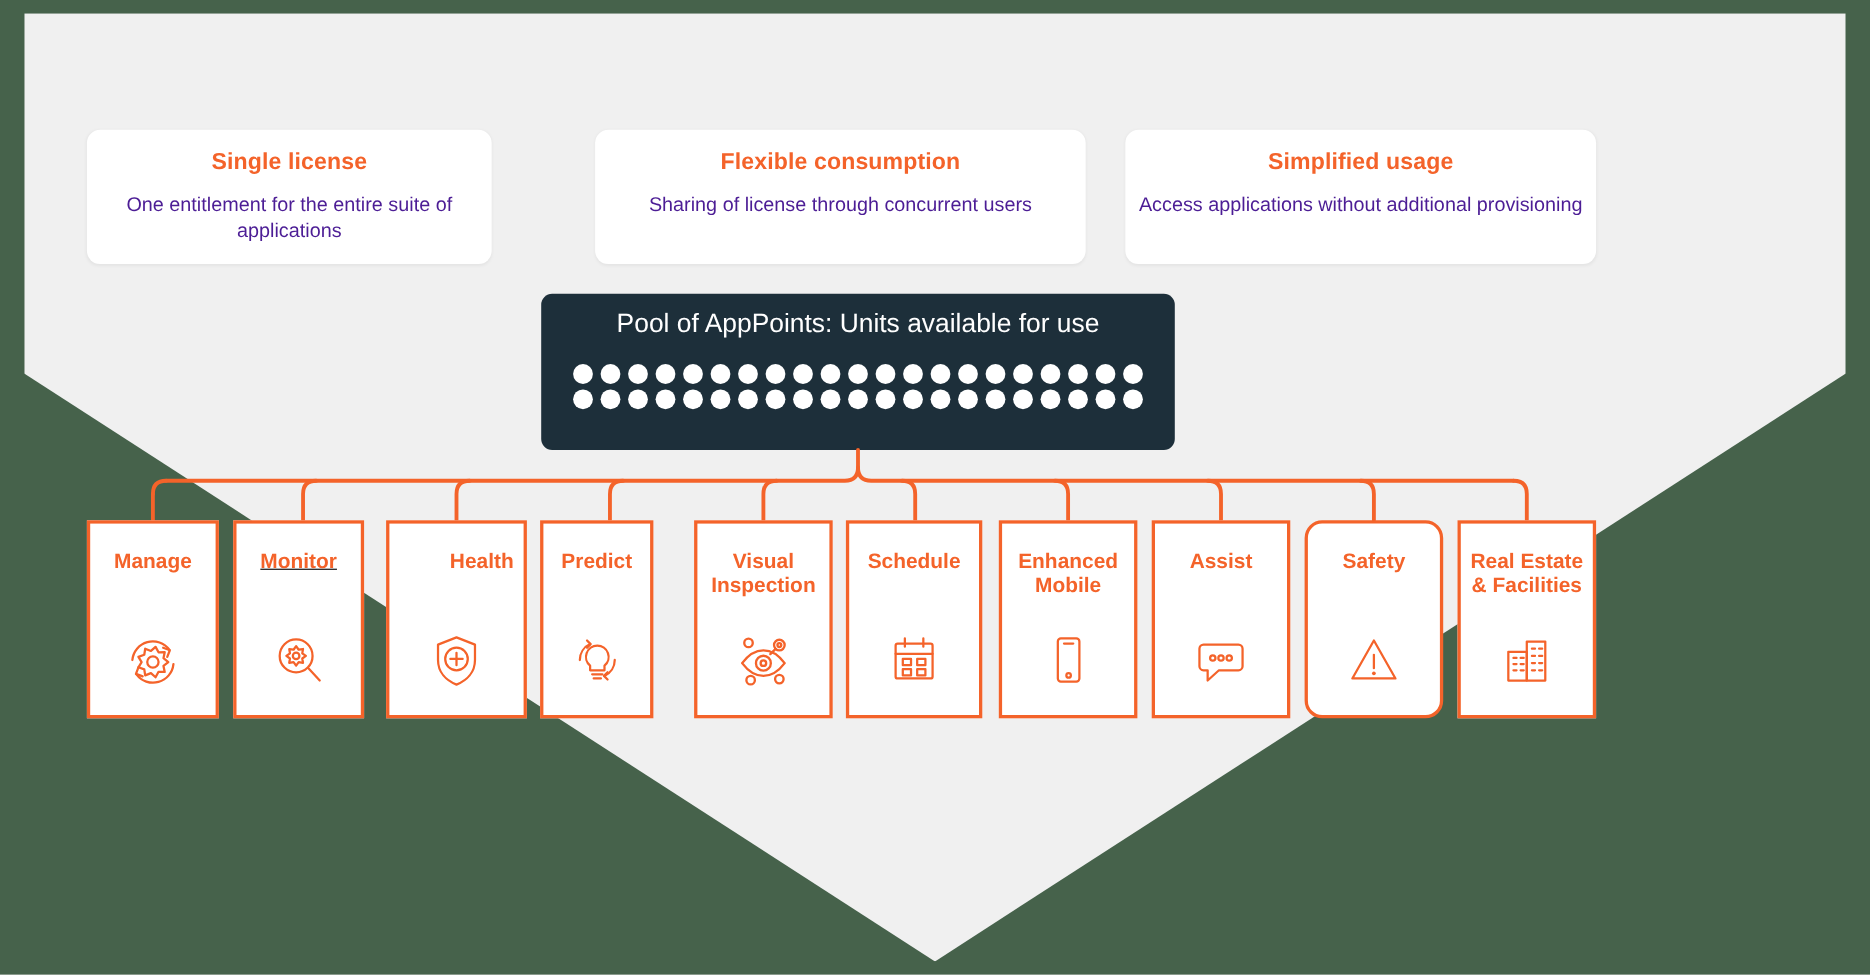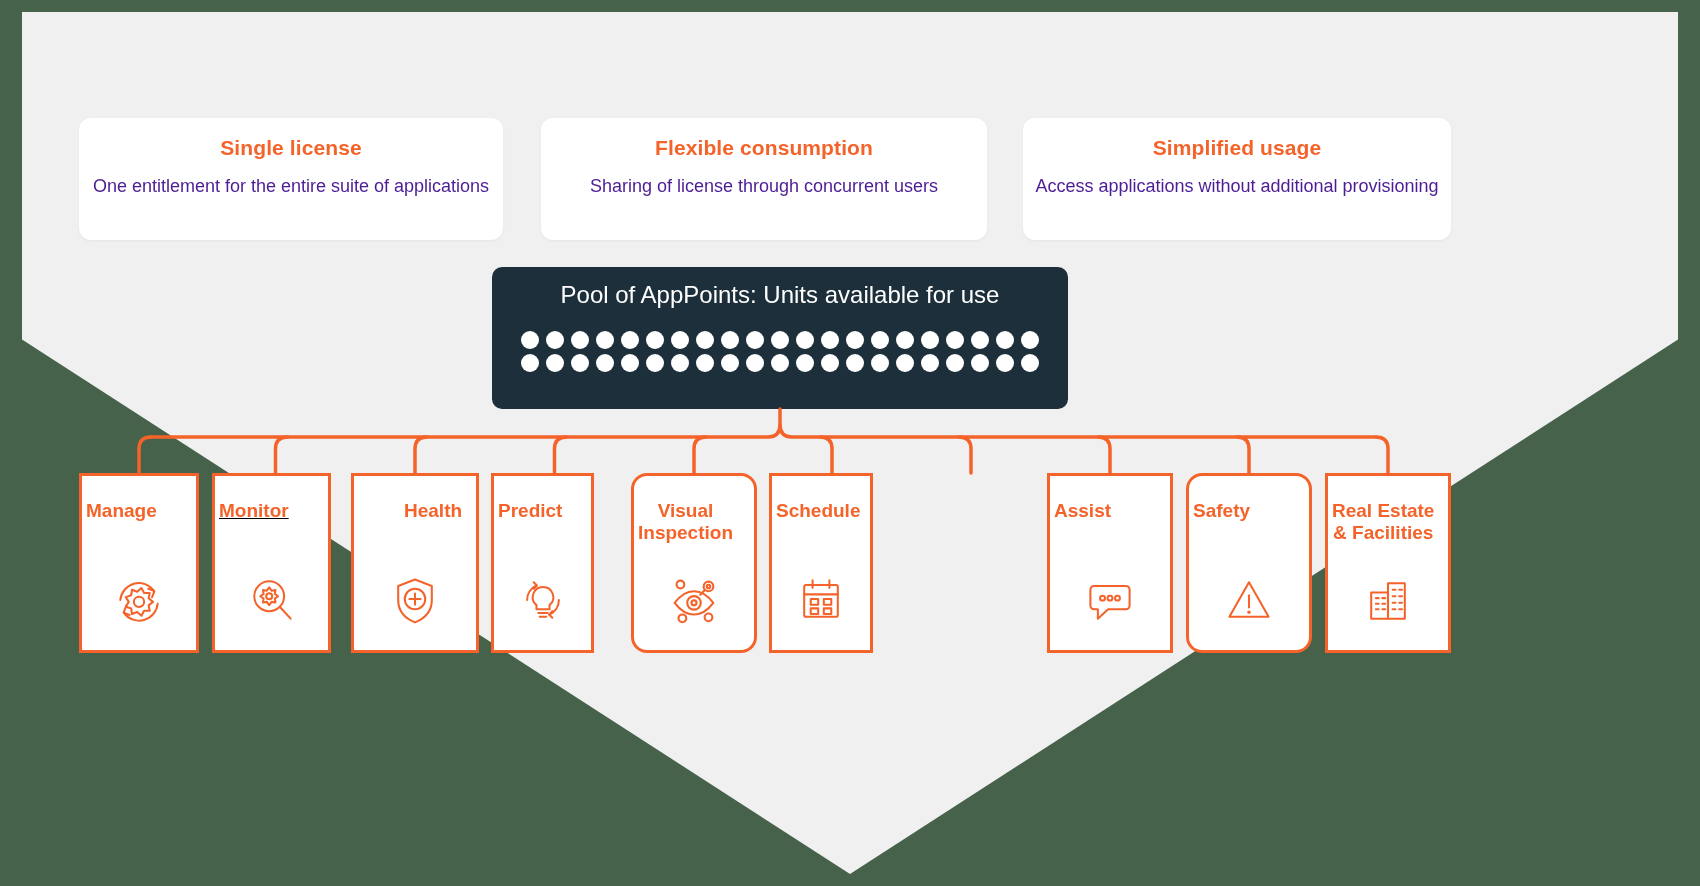--- a/index.html
+++ b/index.html
@@ -21,21 +21,21 @@
   }
 
   
   .cards{position:absolute;left:0;top:0;width:1700px;height:886px;}
   .card{
     position:absolute;top:118px;height:122px;
     background:#ffffff;border-radius:12px;
     box-shadow:0 1px 3px rgba(0,0,0,.05);
     text-align:center;
   }
-  .card.c0{left:79px;width:424px;}
+  .card.c0{left:79px;width:368px;}
   .card.c1{left:541px;width:446px;}
   .card.c2{left:1023px;width:428px;}
   .card-title{
     margin-top:18px;font-size:21px;font-weight:bold;color:#f4632a;
     letter-spacing:.1px;
   }
   .card-body{
     margin-top:15px;font-size:18px;line-height:1.28;color:#4c1d95;
   }
 
@@ -58,21 +58,21 @@
   
   .wires{position:absolute;left:0;top:0;width:1700px;height:886px;}
 
   
   .apps{position:absolute;left:0;top:0;width:1700px;height:886px;}
   .app{
     position:absolute;top:473px;height:180px;
     background:#ffffff;
     border:3px solid #f4632a;
     box-sizing:border-box;
-    display:flex;flex-direction:column;align-items:flex-start;
+    display:flex;flex-direction:column;align-items:center;
   }
   .app-label{
     margin-top:24px;font-size:19px;font-weight:bold;color:#f4632a;
     text-align:center;line-height:1.18;padding:0 4px;
   }
   .app-icon{
     position:absolute;bottom:22px;left:0;right:0;
     display:flex;justify-content:center;align-items:flex-end;height:60px;
   }
   .app-icon svg{display:block;}
@@ -209,50 +209,60 @@
           <svg width="56" height="56" viewBox="0 0 60 60" fill="none" stroke="#f4632a" stroke-width="2.2" stroke-linecap="round" stroke-linejoin="round">
             <path d="M30 16a11 11 0 0 1 7 19.5V40H23v-4.5A11 11 0 0 1 30 16z"></path>
             <path d="M25 44h10M26.5 48h7"></path>
             <path d="M13 30a17 17 0 0 1 10-15.5"></path>
             <path d="M20 11l3.5 3.5L20 18"></path>
             <path d="M47 30a17 17 0 0 1-10 15.5"></path>
             <path d="M40 49l-3.5-3.5L40 42"></path>
           </svg>
         </div>
       </div>
-      <div class="app" style="left: 631px; width: 126px; border-radius: 16px;">
+      <div class="app" style="left: 631px; width: 126px;">
         <div class="app-label">Visual<br>Inspection</div>
         <div class="app-icon">
           <svg width="58" height="58" viewBox="0 0 60 60" fill="none" stroke="#f4632a" stroke-width="2.2" stroke-linecap="round" stroke-linejoin="round">
             <path d="M10 34c6-8 13-12 20-12s14 4 20 12c-6 8-13 12-20 12S16 42 10 34z"></path>
             <circle cx="30" cy="34" r="7"></circle>
             <circle cx="30" cy="34" r="2.6"></circle>
             <circle cx="45" cy="17" r="5"></circle>
             <circle cx="45" cy="17" r="1.8"></circle>
             <path d="M41.5 20.5l-5 5"></path>
             <circle cx="16" cy="15" r="4"></circle>
             <circle cx="18" cy="50" r="4"></circle>
             <circle cx="45" cy="49" r="4"></circle>
           </svg>
         </div>
       </div>
-      <div class="app" style="left: 769px; width: 104px;">
+      <div class="app" style="left: 769px; width: 124px;">
         <div class="app-label">Schedule</div>
         <div class="app-icon">
           <svg width="56" height="56" viewBox="0 0 60 60" fill="none" stroke="#f4632a" stroke-width="2.2" stroke-linecap="round" stroke-linejoin="round">
             <rect x="12" y="14" width="36" height="34" rx="2"></rect>
             <path d="M12 24h36"></path>
             <path d="M21 9v8M39 9v8"></path>
             <rect x="19" y="29" width="8" height="6"></rect>
             <rect x="33" y="29" width="8" height="6"></rect>
             <rect x="19" y="39" width="8" height="6"></rect>
             <rect x="33" y="39" width="8" height="6"></rect>
           </svg>
         </div>
       </div>
+      <div class="app" style="left: 908px; width: 126px;">
+        <div class="app-label">Enhanced<br>Mobile</div>
+        <div class="app-icon">
+          <svg width="56" height="56" viewBox="0 0 60 60" fill="none" stroke="#f4632a" stroke-width="2.2" stroke-linecap="round" stroke-linejoin="round">
+            <rect x="20" y="9" width="21" height="42" rx="3"></rect>
+            <path d="M26 14h9"></path>
+            <circle cx="30.5" cy="45" r="2.2"></circle>
+          </svg>
+        </div>
+      </div>
       <div class="app" style="left: 1047px; width: 126px;">
         <div class="app-label">Assist</div>
         <div class="app-icon">
           <svg width="56" height="56" viewBox="0 0 60 60" fill="none" stroke="#f4632a" stroke-width="2.2" stroke-linecap="round" stroke-linejoin="round">
             <path d="M13 15h34a4 4 0 0 1 4 4v17a4 4 0 0 1-4 4H28l-11 10v-10h-4a4 4 0 0 1-4-4V19a4 4 0 0 1 4-4z"></path>
             <circle cx="22" cy="28" r="2.6"></circle>
             <circle cx="30" cy="28" r="2.6"></circle>
             <circle cx="38" cy="28" r="2.6"></circle>
           </svg>
         </div>

